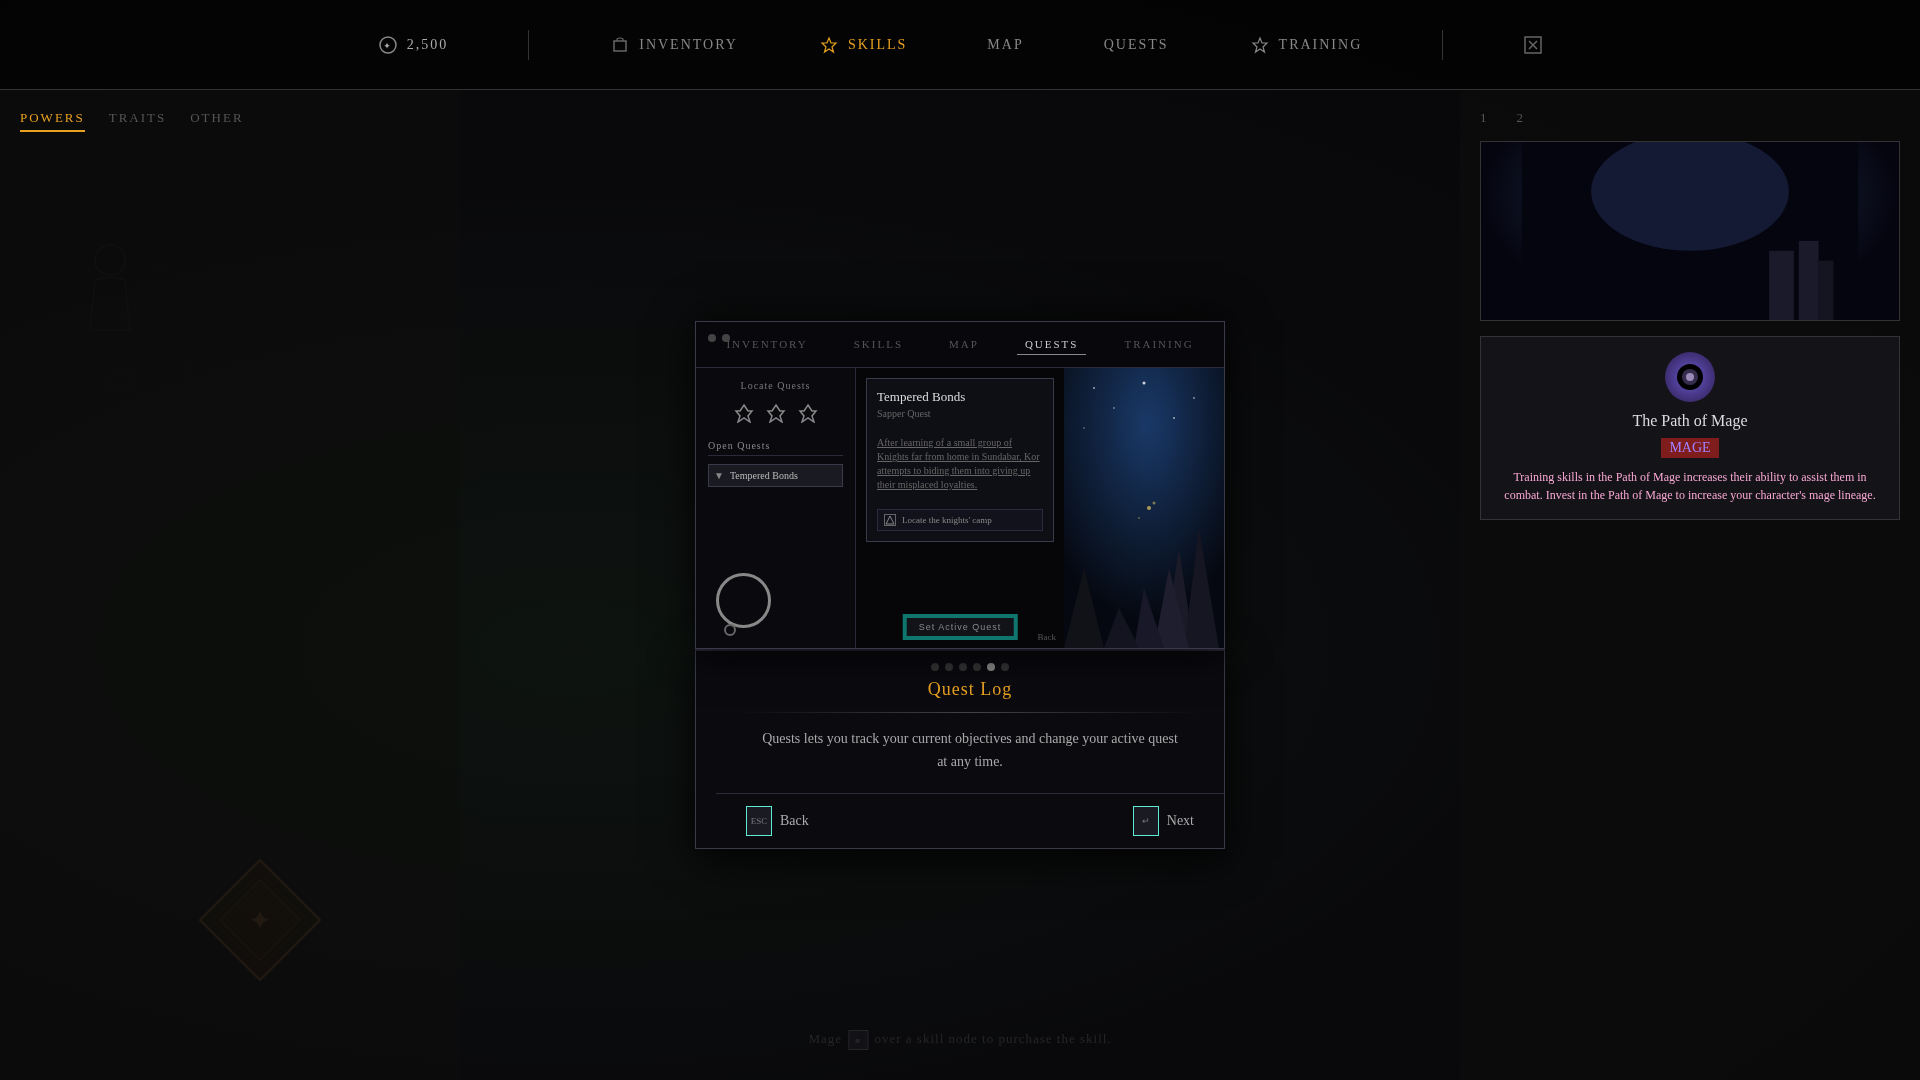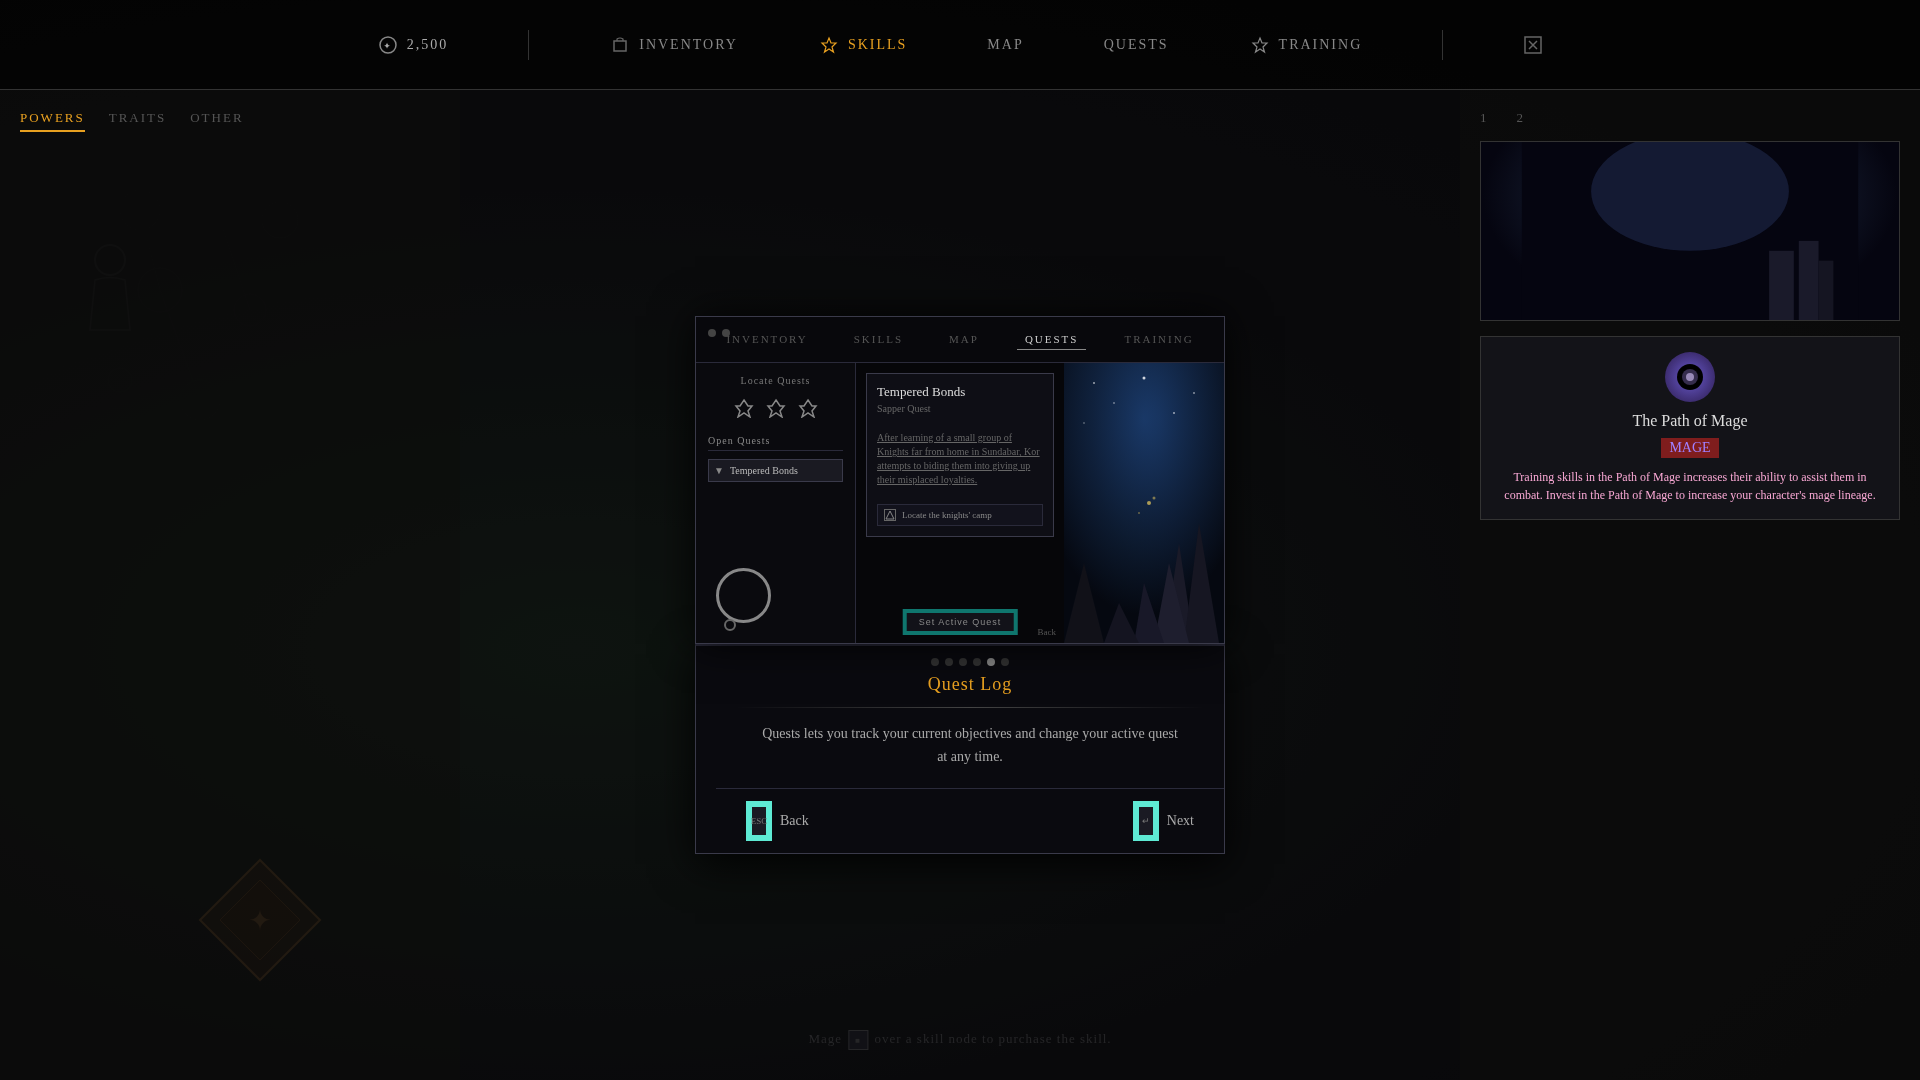--- a/index.html
+++ b/index.html
@@ -510,22 +510,22 @@
       color: #aaa;
       font-size: 14px;
       cursor: pointer;
       background: none;
       border: none;
       font-family: inherit;
     }
 
     .btn-key {
       width: 26px;
-      height: 40px;
-      border: 6px solid #5eead4;
+      height: 30px;
+      border: 1px solid #5eead4;
       display: flex;
       align-items: center;
       justify-content: center;
       font-size: 9px;
       color: #777;
       background: rgba(30,30,40,0.8);
     }
 
     
     .bottom-hint {

